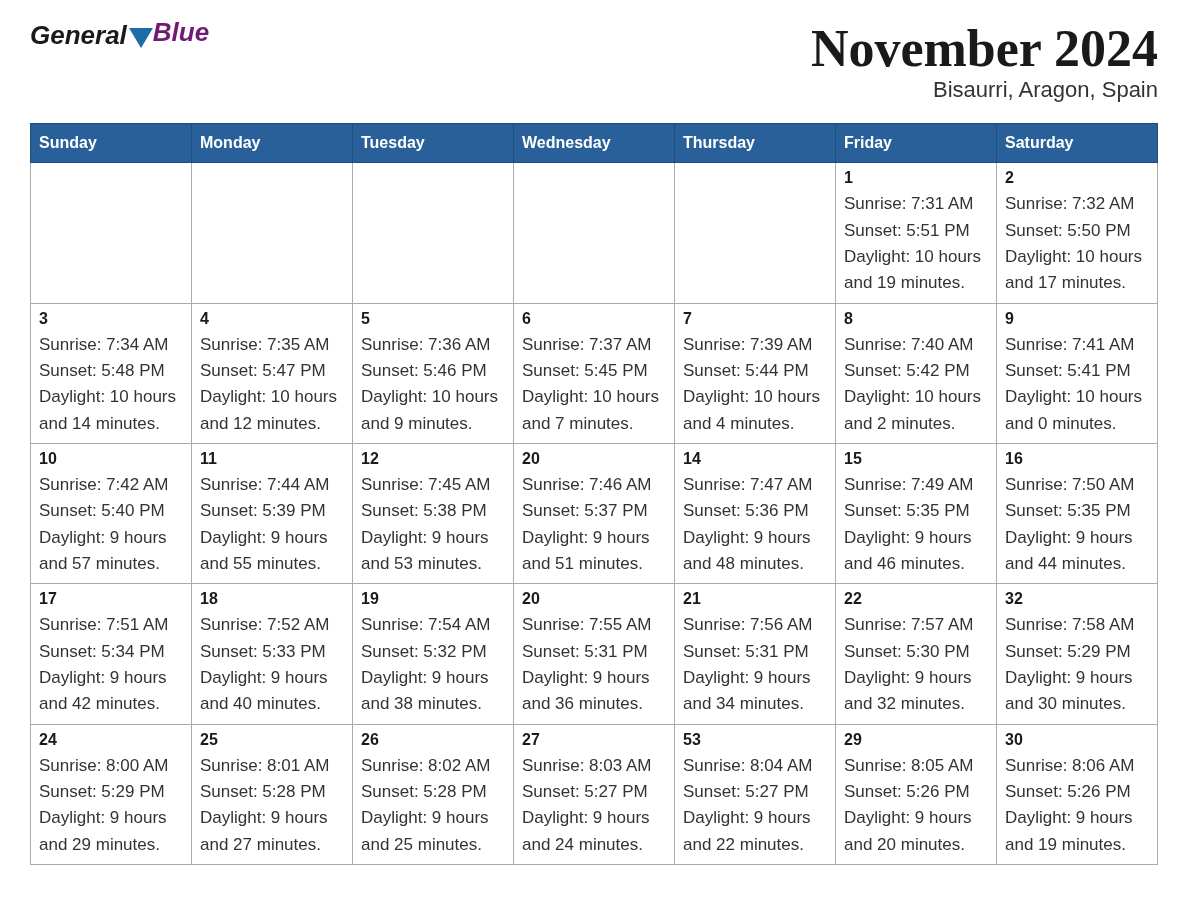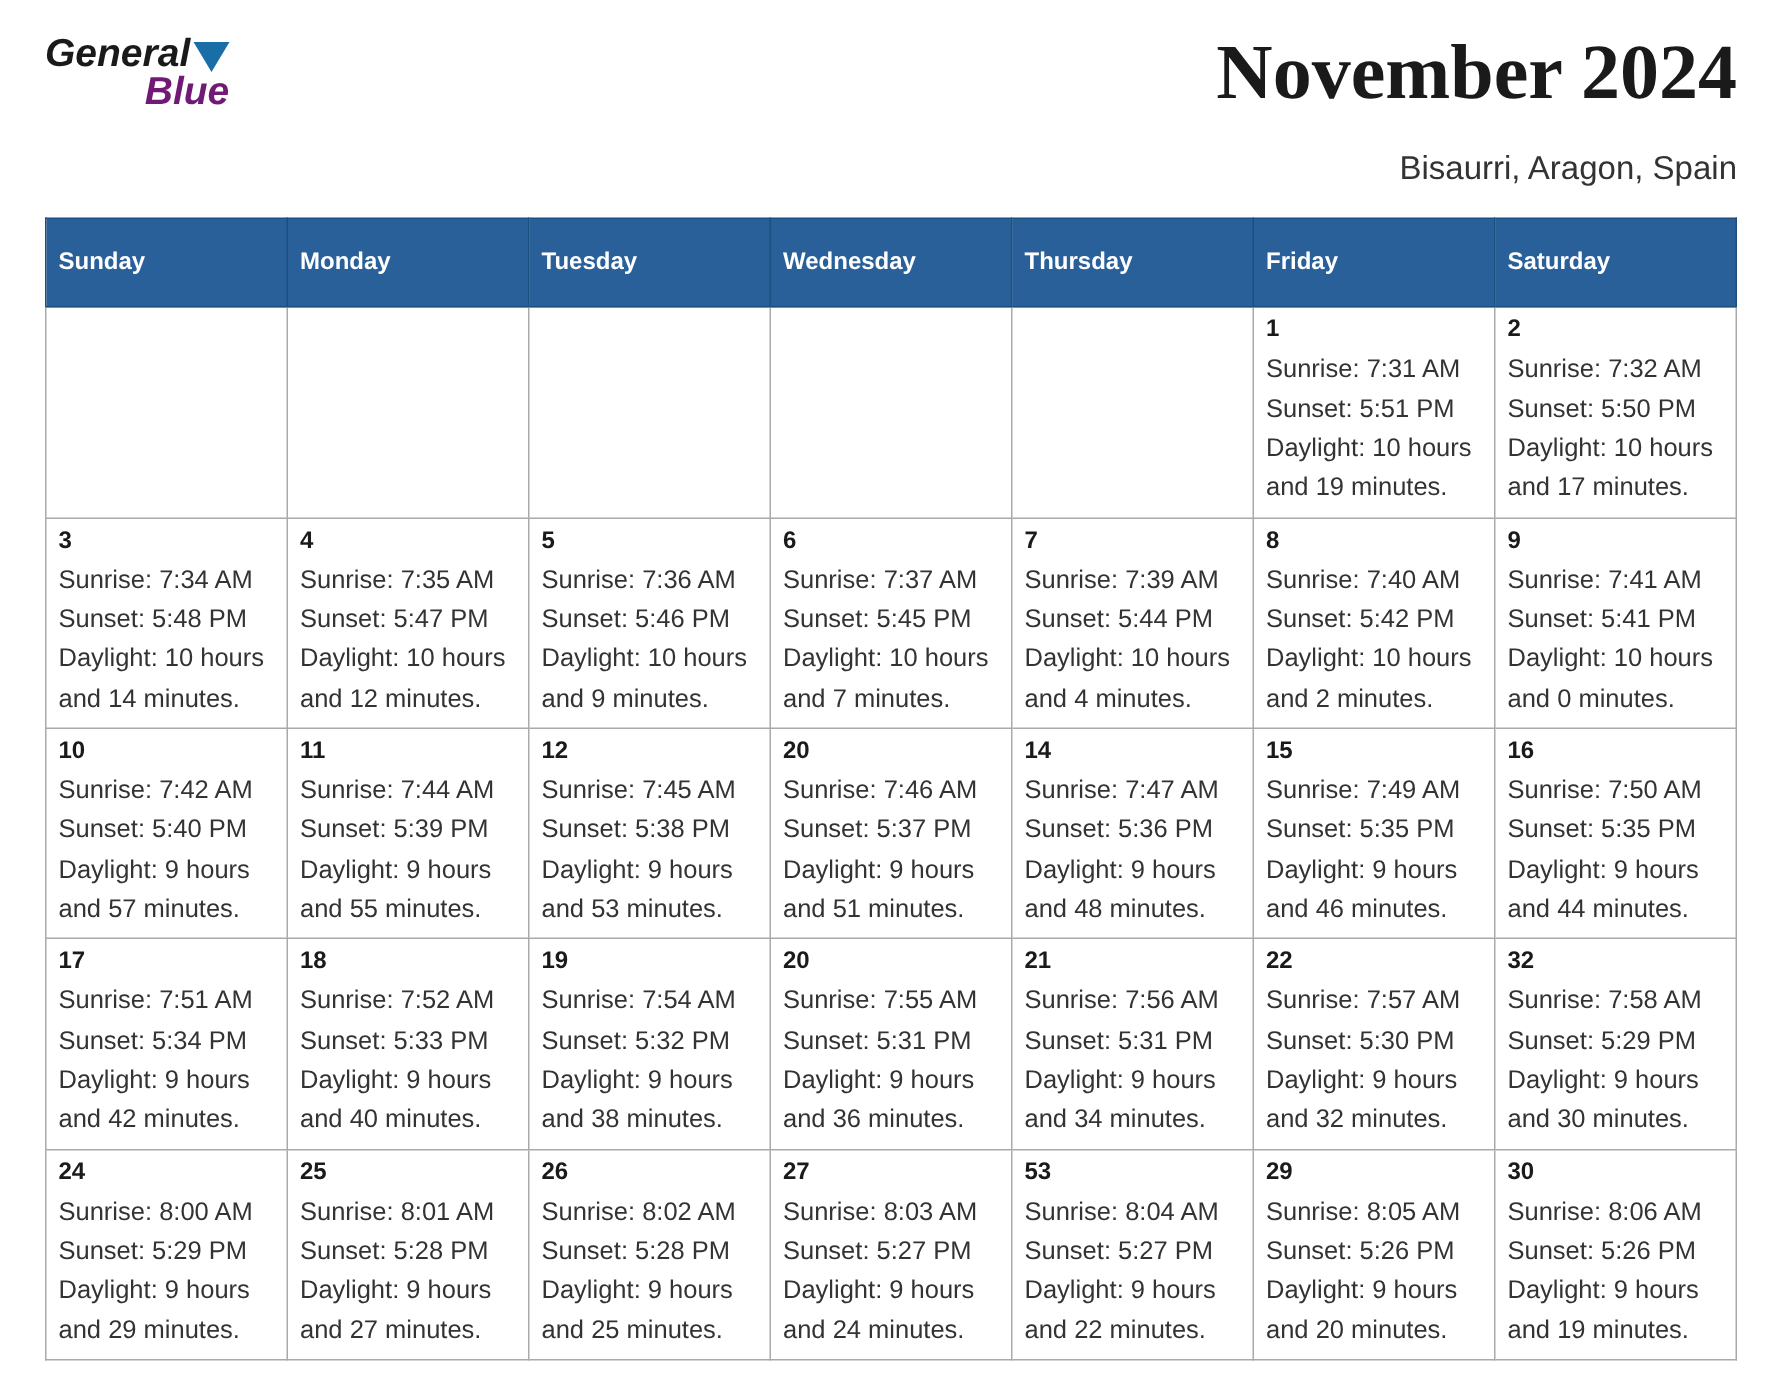--- a/index.html
+++ b/index.html
@@ -46,33 +46,33 @@
     .month-title {
       font-size: 52px;
       font-weight: bold;
       color: #1a1a1a;
       line-height: 1.1;
       font-family: Liberation Serif, serif;
     }
     .location {
       font-size: 22px;
       color: #333;
-      margin-top: 22px;
+      margin-top: 0;
     }
     .calendar {
       width: 100%;
       border-collapse: collapse;
       border: 1px solid #999;
     }
     .calendar th {
       background-color: #2a6099;
       color: #ffffff;
       font-size: 16px;
       font-weight: bold;
-      padding: 20px 8px;
+      padding: 10px 8px;
       text-align: left;
       border: 1px solid #1a4f80;
     }
     .calendar td {
       vertical-align: top;
       border: 1px solid #aaa;
       padding: 6px 8px;
       width: 14.28%;
       background: #ffffff;
     }
@@ -89,22 +89,22 @@
     .day-info {
       font-size: 17px;
       color: #333;
       line-height: 1.55;
     }
     .empty-cell {
       background: #f9f9f9;
     }
     .logo-wrapper {
       display: flex;
-      flex-direction: column;
-      align-items: flex-end;
+      flex-direction: row;
+      align-items: center;
     }
     .logo-line1 {
       display: flex;
       align-items: center;
     }
   </style>
 </head>
 <body>
 
 <div class="header">

